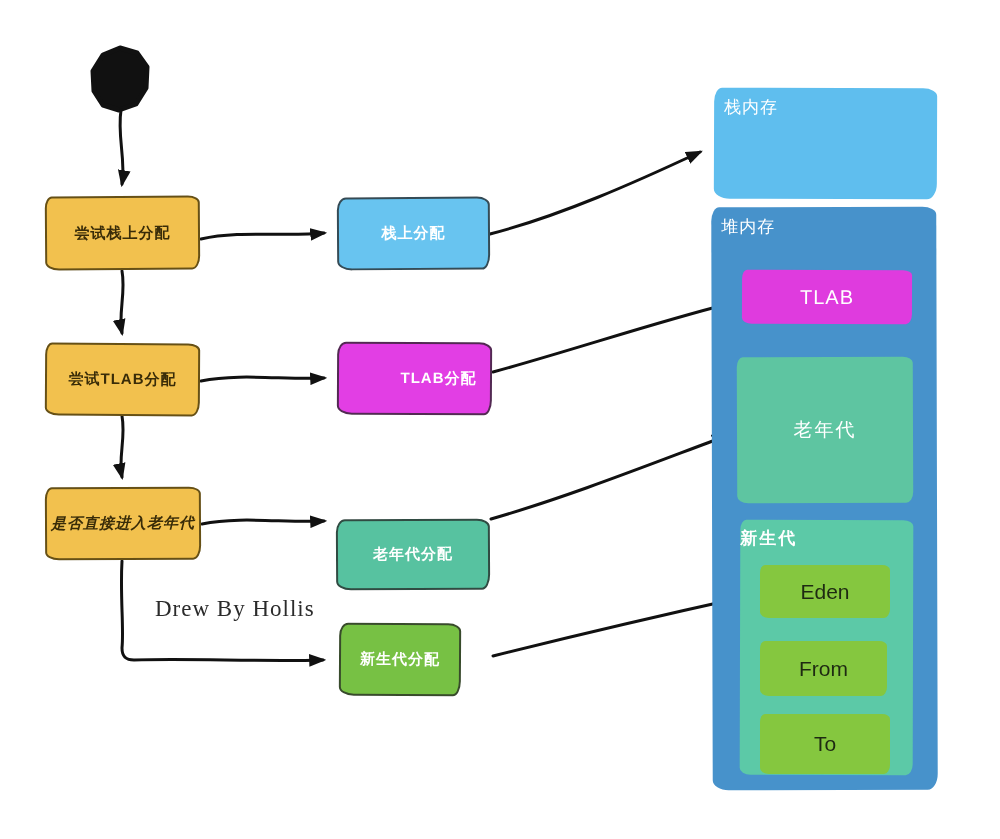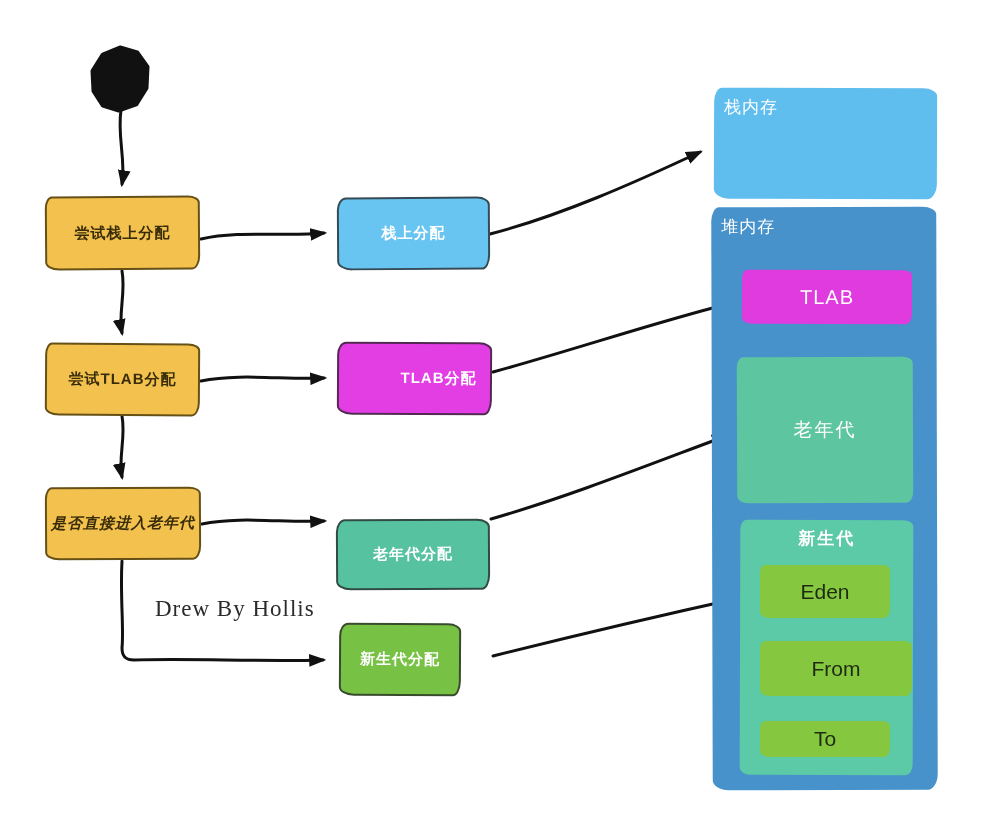--- a/index.html
+++ b/index.html
@@ -82,21 +82,21 @@
     letter-spacing: 2px;
     border-radius: 6px 10px 7px 11px / 10px 6px 11px 7px;
   }
   .younggen-region {
     background: #5cc9a7;
     border-radius: 6px 10px 7px 11px / 10px 6px 11px 7px;
   }
   .younggen-title {
     position: absolute;
     left: 0; right: 0; top: 7px;
-    text-align: center;
+    text-align: left;
     color: #ffffff;
     font-weight: bold;
     font-size: 17px;
     letter-spacing: 2px;
   }
   .survivor-box {
     background: #85c73f;
     color: #1e2a12;
     font-size: 21px;
     border-radius: 5px 8px 6px 9px / 8px 5px 9px 6px;
@@ -166,19 +166,19 @@
   <div class="node tlab-region" style="left:742px; top:270px; width:170px; height:54px; transform:rotate(0.2deg);">TLAB</div>
 
   <div class="node oldgen-region" style="left:737px; top:357px; width:176px; height:146px; transform:rotate(-0.2deg);">老年代</div>
 
   <div class="node younggen-region" style="left:740px; top:520px; width:173px; height:255px; transform:rotate(0.15deg);">
     <span class="younggen-title">新生代</span>
   </div>
 
   <div class="node survivor-box" style="left:760px; top:565px; width:130px; height:53px;">Eden</div>
 
-  <div class="node survivor-box" style="left:760px; top:641px; width:152px; height:55px;">From</div>
+  <div class="node survivor-box" style="left:760px; top:641px; width:127px; height:55px;">From</div>
 
-  <div class="node survivor-box" style="left:760px; top:714px; width:130px; height:36px;margin-top:7px;">To</div>
+  <div class="node survivor-box" style="left:760px; top:714px; width:130px; height:60px;">To</div>
 
   <div class="credit">Drew By Hollis</div>
 
 </div>
 
 </body></html>

